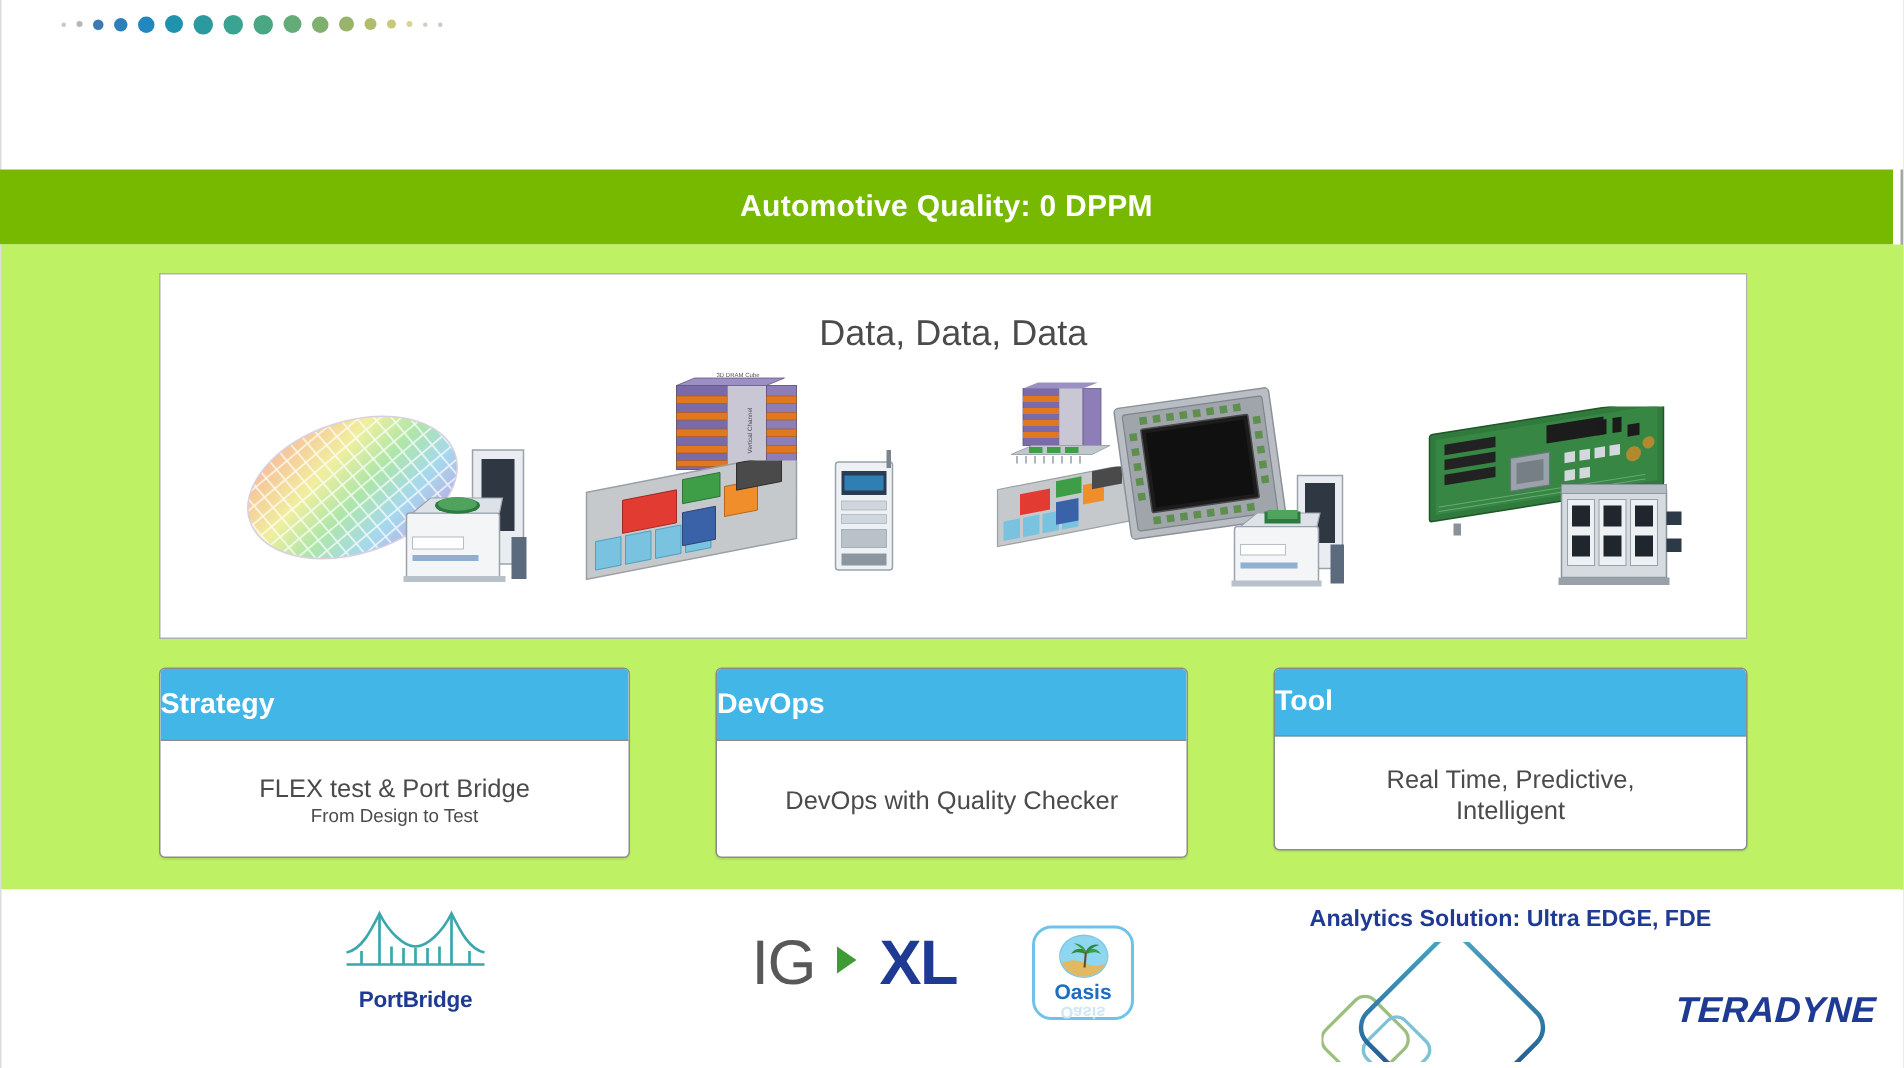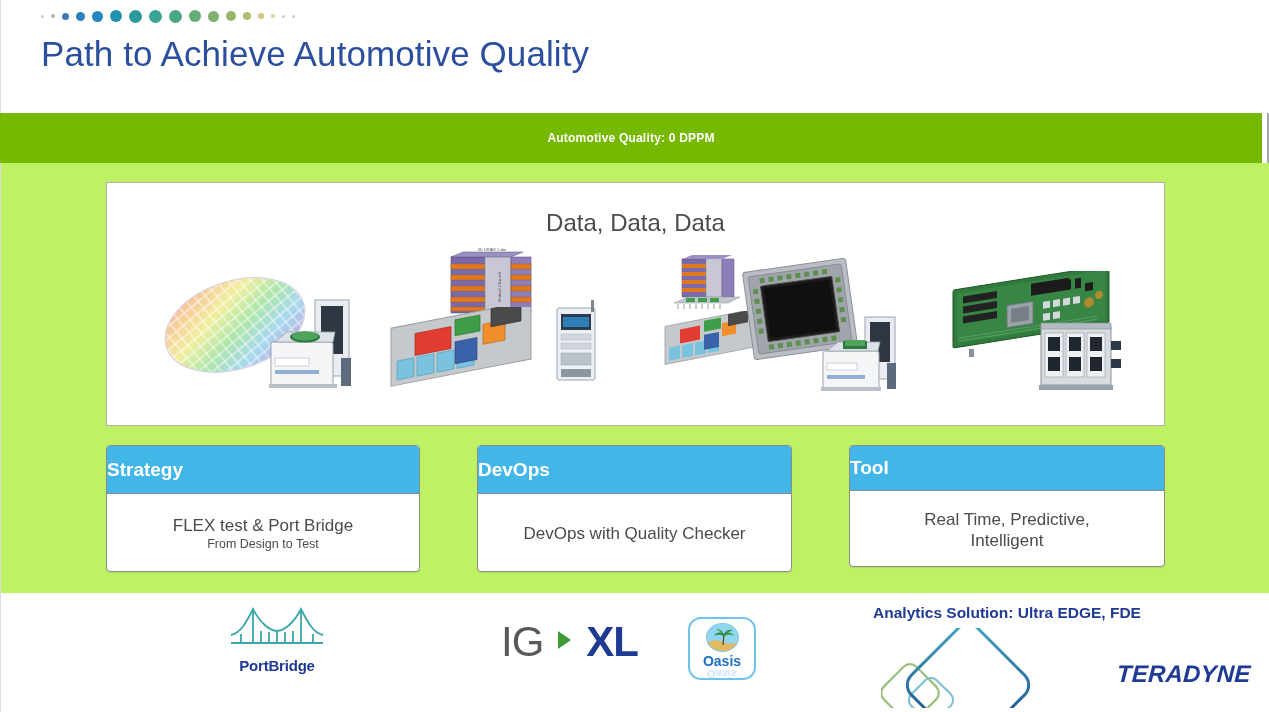--- a/index.html
+++ b/index.html
@@ -36,21 +36,21 @@
   }
 
   
   .banner {
     position: absolute; left: 0; top: 113px;
     width: 1262px; height: 50px;
     background: #76b900;
     display: flex; align-items: center; justify-content: center;
   }
   .banner-text {
-    color: #ffffff; font-size: 12px; font-weight: bold;
+    color: #ffffff; font-size: 20px; font-weight: bold;
     letter-spacing: 0.2px;
   }
 
   
   .content {
     position: absolute; left: 0; top: 163px;
     width: 1269px; height: 430px;
     background: #bef264;
     border-left: 1px solid #dcdcdc;
   }
@@ -164,21 +164,20 @@
         <span class="dot" style="width: 13px; height: 13px; background: rgb(74, 167, 131);"></span>
         <span class="dot" style="width: 12px; height: 12px; background: rgb(99, 171, 121);"></span>
         <span class="dot" style="width: 11px; height: 11px; background: rgb(127, 176, 110);"></span>
         <span class="dot" style="width: 10px; height: 10px; background: rgb(151, 180, 106);"></span>
         <span class="dot" style="width: 8px; height: 8px; background: rgb(176, 189, 107);"></span>
         <span class="dot" style="width: 6px; height: 6px; background: rgb(200, 201, 122);"></span>
         <span class="dot" style="width: 4px; height: 4px; background: rgb(216, 211, 152);"></span>
         <span class="dot" style="width: 3px; height: 3px; background: rgb(207, 207, 196);"></span>
         <span class="dot" style="width: 3px; height: 3px; background: rgb(201, 201, 201);"></span>
       </div>
-    <div class="slide-title">Path to Achieve Automotive Quality</div>
   </div>
 
   <div class="banner">
     <span class="banner-text">Automotive Quality: 0 DPPM</span>
   </div>
 
   <div class="content">
 
     <div class="data-panel">
       <div class="data-panel-title">Data, Data, Data</div>

